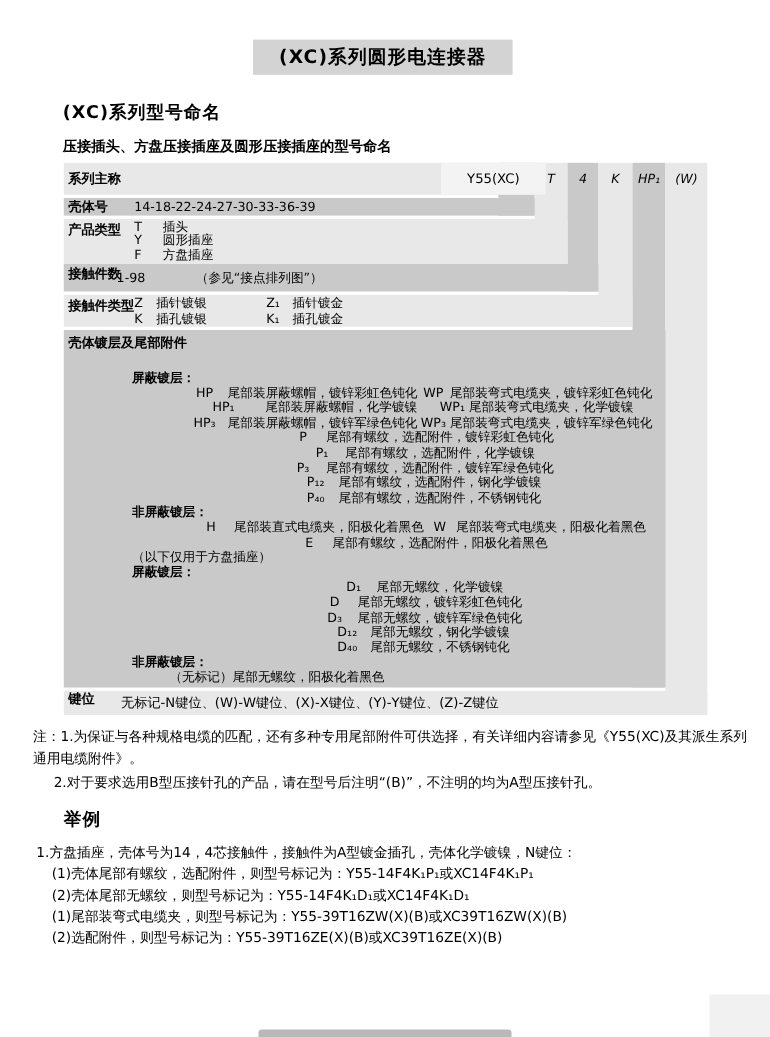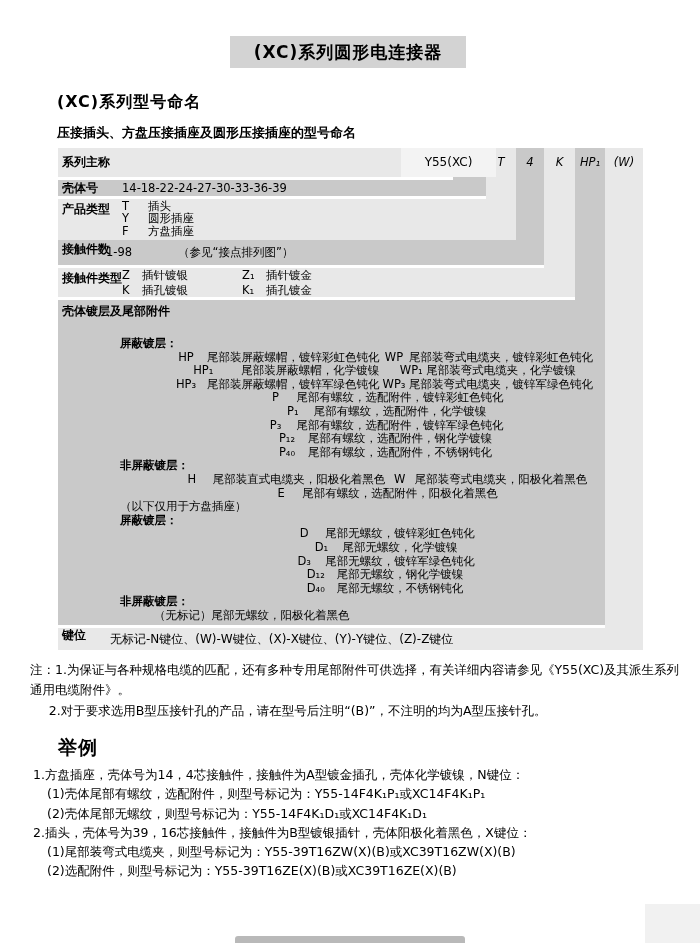--- a/index.html
+++ b/index.html
@@ -63,21 +63,21 @@
   .pl-code2{display:inline-block;width:30px;}
   .r-keying{top:480px;height:22px;width:585px;background:#e8e8e8;line-height:22px;}
   .r-keying .tlabel{position:absolute;left:4px;top:-4px;text-align:center;}
   .r-keying .rval{position:absolute;left:52px;font-size:12px;}
 
   
   .notes{position:absolute;left:30px;top:660px;width:652px;font-size:12.5px;line-height:1.62;}
   .note-2{text-indent:1.5em;}
 
   
-  .ex-heading{position:absolute;left:58px;top:735px;font-size:19px;font-weight:bold;letter-spacing:1px;}
+  .ex-heading{position:absolute;left:58px;top:735px;font-size:16px;font-weight:bold;letter-spacing:1px;}
   .examples{position:absolute;left:33px;top:765px;width:655px;font-size:12.5px;}
   .ex-line{height:19.3px;line-height:19.3px;white-space:nowrap;}
   .ex-sub{padding-left:14px;}
 
   
   .bottom-bar{position:absolute;left:235px;top:936px;width:230px;height:7px;background:#b9b9b9;
               border-radius:3px 3px 0 0;}
   .corner-shade{position:absolute;left:645px;top:904px;width:55px;height:39px;background:#f1f1f1;}
 </style>
 </head>
@@ -178,24 +178,24 @@
         <div class="pl-line pl-sub">非屏蔽镀层：</div>
         <div class="pl-line pl-item">
           <span class="pl-code">H</span><span class="pl-desc2">尾部装直式电缆夹，阳极化着黑色</span><span class="pl-code2">W</span><span>尾部装弯式电缆夹，阳极化着黑色</span>
         </div>
         <div class="pl-line pl-item">
           <span class="pl-code">E</span><span>尾部有螺纹，选配附件，阳极化着黑色</span>
         </div>
         <div class="pl-line pl-note">（以下仅用于方盘插座）</div>
         <div class="pl-line pl-sub">屏蔽镀层：</div>
         <div class="pl-line pl-item">
+          <span class="pl-code">D₁</span><span>尾部无螺纹，化学镀镍</span>
+        </div>
+        <div class="pl-line pl-item">
           <span class="pl-code">D</span><span>尾部无螺纹，镀锌彩虹色钝化</span>
-        </div>
-        <div class="pl-line pl-item">
-          <span class="pl-code">D₁</span><span>尾部无螺纹，化学镀镍</span>
         </div>
         <div class="pl-line pl-item">
           <span class="pl-code">D₃</span><span>尾部无螺纹，镀锌军绿色钝化</span>
         </div>
         <div class="pl-line pl-item">
           <span class="pl-code">D₁₂</span><span>尾部无螺纹，钢化学镀镍</span>
         </div>
         <div class="pl-line pl-item">
           <span class="pl-code">D₄₀</span><span>尾部无螺纹，不锈钢钝化</span>
         </div>
@@ -213,20 +213,19 @@
   <div class="notes">
     <div class="note-1">注：1.为保证与各种规格电缆的匹配，还有多种专用尾部附件可供选择，有关详细内容请参见《Y55(XC)及其派生系列通用电缆附件》。</div>
     <div class="note-2">2.对于要求选用B型压接针孔的产品，请在型号后注明“(B)”，不注明的均为A型压接针孔。</div>
   </div>
 
   <div class="ex-heading">举例</div>
   <div class="examples">
     <div class="ex-line">1.方盘插座，壳体号为14，4芯接触件，接触件为A型镀金插孔，壳体化学镀镍，N键位：</div>
     <div class="ex-line ex-sub">(1)壳体尾部有螺纹，选配附件，则型号标记为：Y55-14F4K₁P₁或XC14F4K₁P₁</div>
     <div class="ex-line ex-sub">(2)壳体尾部无螺纹，则型号标记为：Y55-14F4K₁D₁或XC14F4K₁D₁</div>
-    <div class="ex-line">2.插头，壳体号为39，16芯接触件，接触件为B型镀银插针，壳体阳极化着黑色，X键位：</div>
     <div class="ex-line ex-sub">(1)尾部装弯式电缆夹，则型号标记为：Y55-39T16ZW(X)(B)或XC39T16ZW(X)(B)</div>
     <div class="ex-line ex-sub">(2)选配附件，则型号标记为：Y55-39T16ZE(X)(B)或XC39T16ZE(X)(B)</div>
   </div>
 
   <div class="bottom-bar"></div>
   <div class="corner-shade"></div>
 </div>
 
 </body></html>

